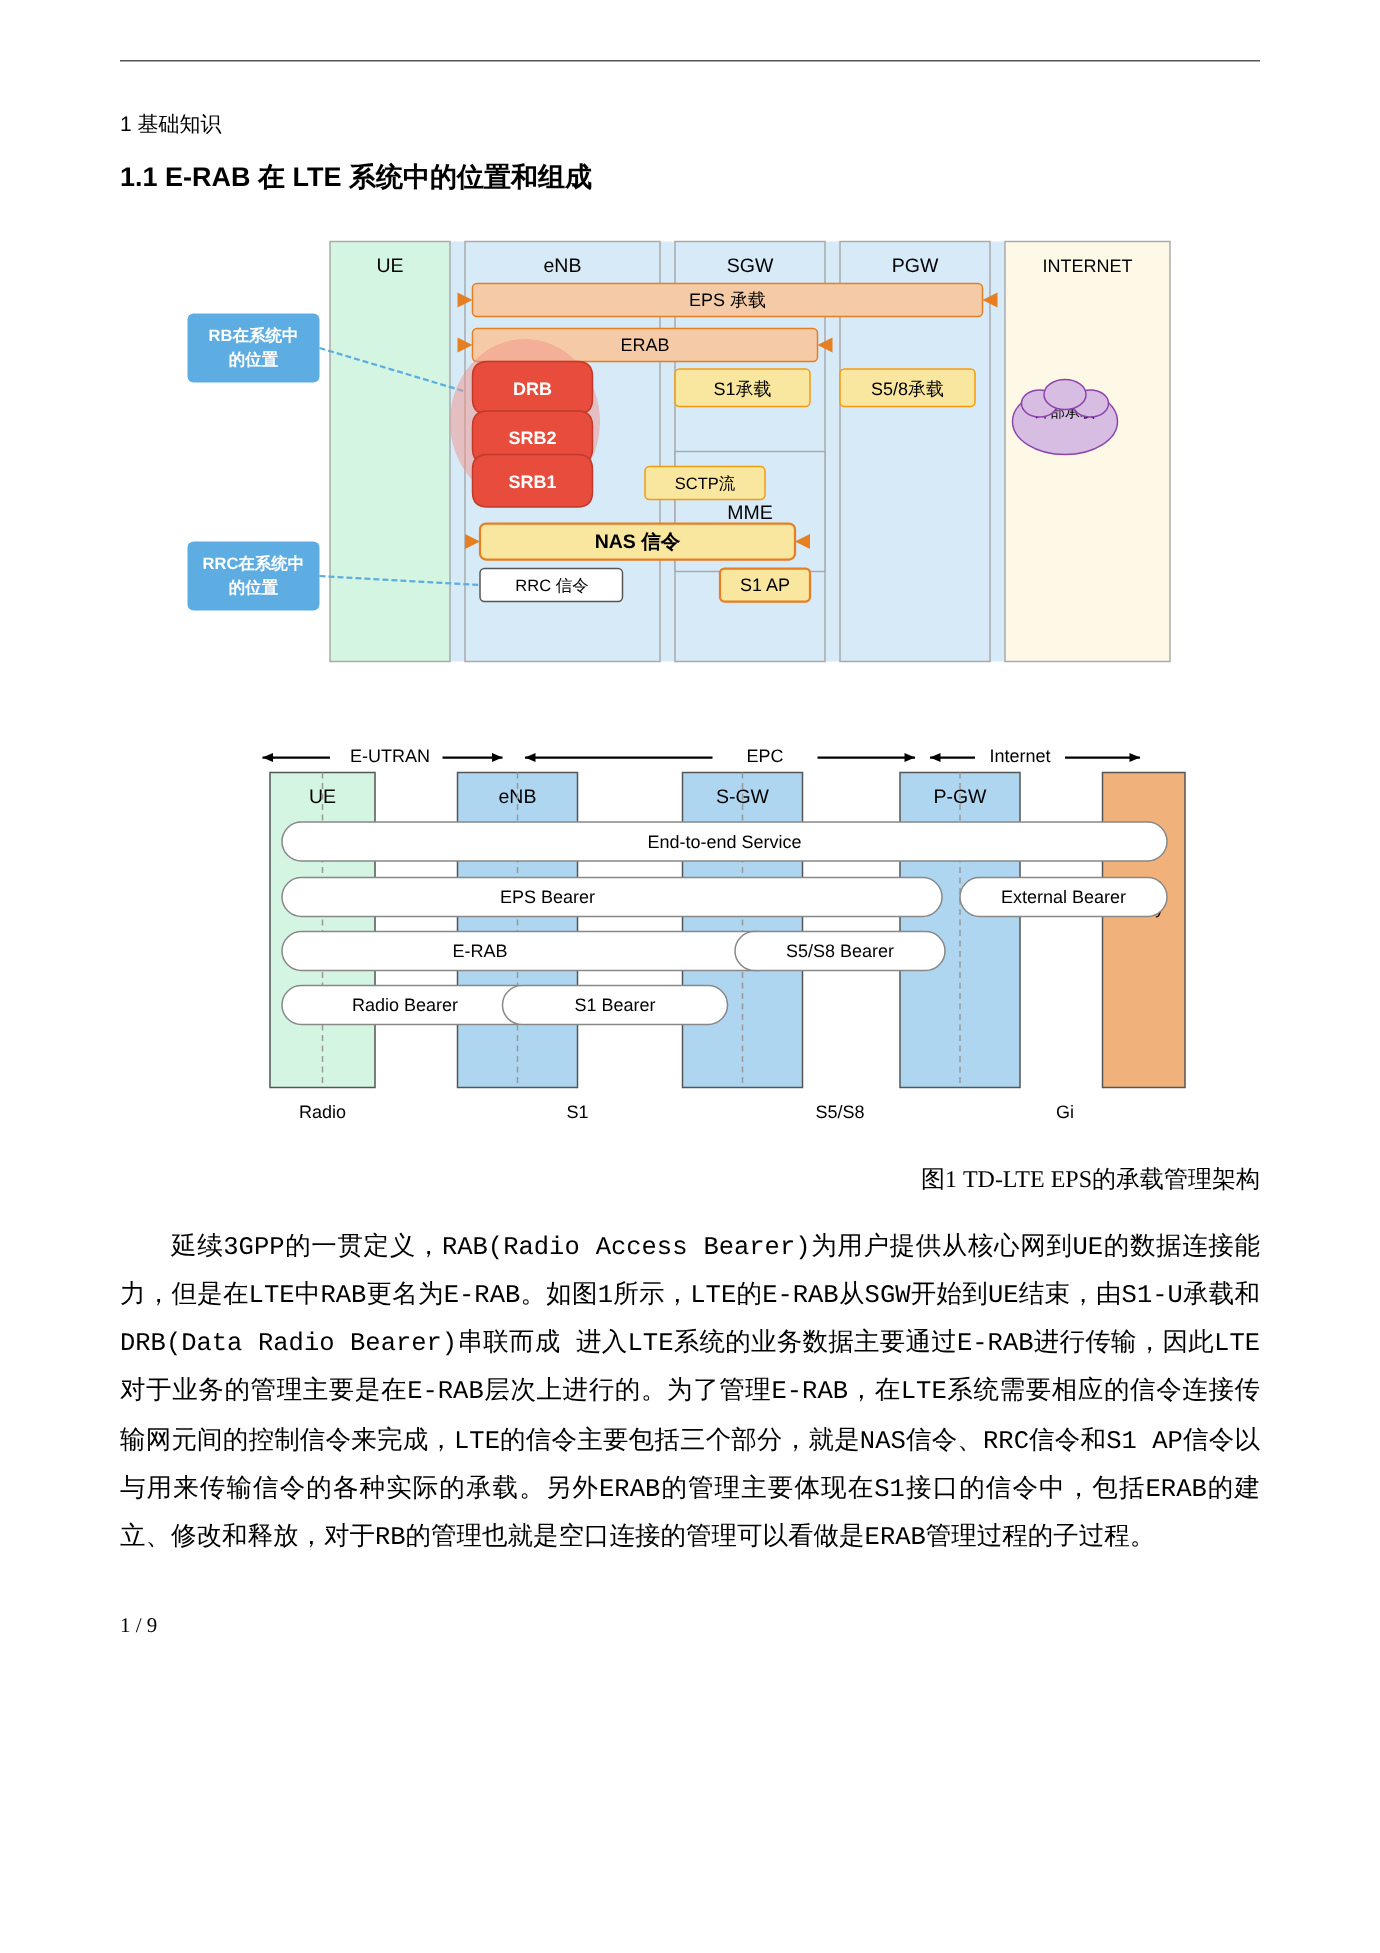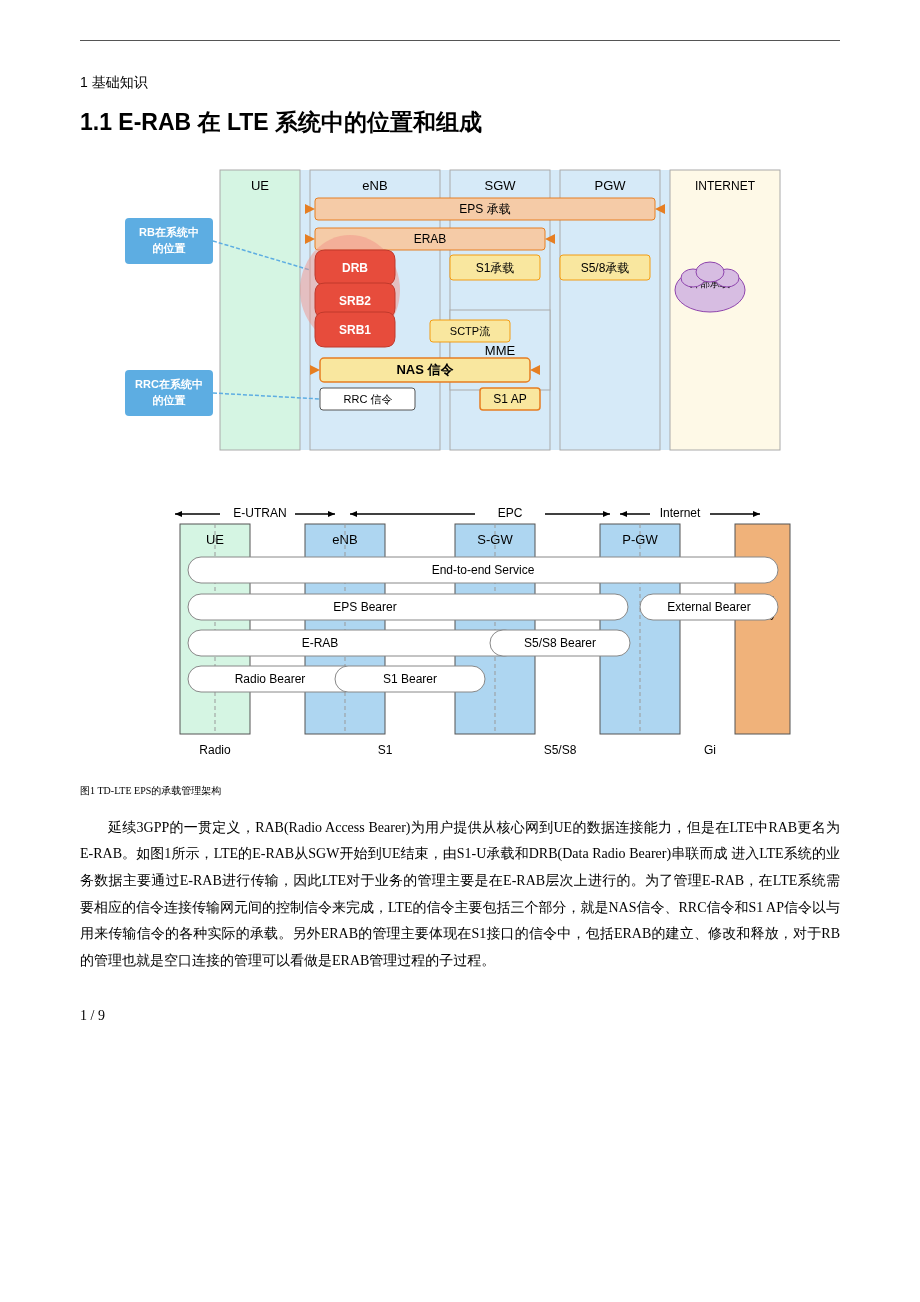--- a/index.html
+++ b/index.html
@@ -17,21 +17,21 @@
       border-top: 1.5px solid #555;
       margin-bottom: 30px;
     }
     .section-title {
       font-size: 14px;
       font-weight: normal;
       margin-bottom: 8px;
       font-family: "SimHei", "STHeiti", sans-serif;
     }
     .subsection-title {
-      font-size: 23px;
+      font-size: 18px;
       font-weight: bold;
       margin-bottom: 18px;
       font-family: "SimHei", "STHeiti", sans-serif;
     }
     .diagram-container {
       width: 100%;
       margin-bottom: 10px;
     }
     
     .top-diagram {
@@ -41,31 +41,32 @@
       margin-bottom: 12px;
     }
     
     .bottom-diagram {
       position: relative;
       width: 680px;
       margin: 0 auto;
       margin-bottom: 6px;
     }
     .fig-caption {
-      text-align: left;
-      font-size: 10px;
+      text-align: right;
+      font-size: 16px;
       margin-bottom: 16px;
       font-family: "SimSun", serif;
     }
     .body-text {
-      font-size: 14px;
+      font-size: 17px;
       line-height: 1.9;
       text-indent: 2em;
       text-align: justify;
       margin-bottom: 0;
+      font-family: Liberation Mono, monospace;
     }
     .page-num {
       margin-top: 30px;
       font-size: 14px;
     }
 
     
     .top-svg { display: block; }
     .bottom-svg { display: block; }
   </style>

